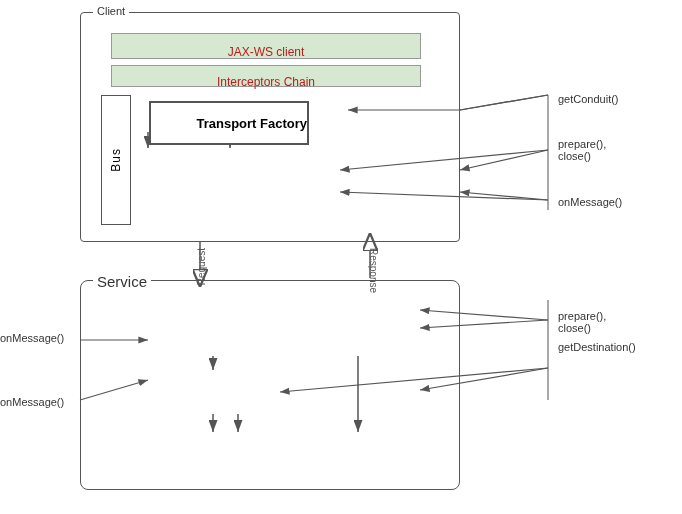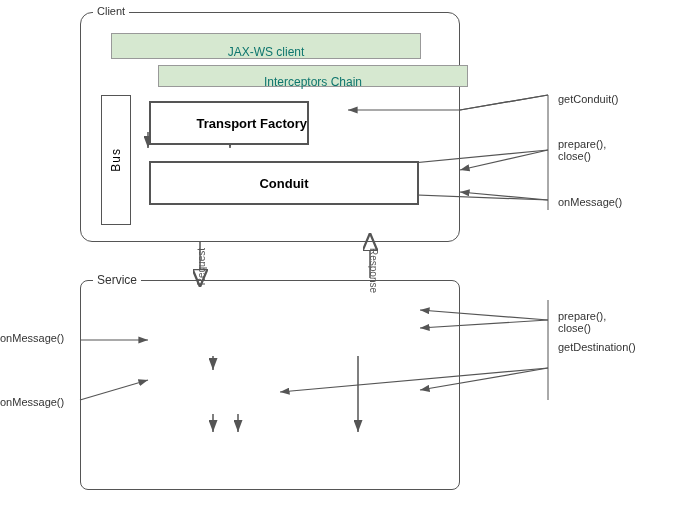--- a/index.html
+++ b/index.html
@@ -20,21 +20,21 @@
     }
 
     
     .client-box {
       position: absolute;
       top: 12px;
       left: 80px;
       width: 380px;
       height: 230px;
       border: 1.5px solid #555;
-      border-radius: 12px;
+      border-radius: 4px;
     }
     .client-label {
       position: absolute;
       top: -8px;
       left: 12px;
       background: #fff;
       padding: 0 4px;
       font-size: 11px;
       color: #333;
     }
@@ -48,53 +48,52 @@
       height: 210px;
       border: 1.5px solid #555;
       border-radius: 8px;
     }
     .service-label {
       position: absolute;
       top: -8px;
       left: 12px;
       background: #fff;
       padding: 0 4px;
-      font-size: 12px;
+      font-size: 15px;
       color: #333;
     }
 
     
     .green-bar {
       background: #d6e8d0;
       border: 1px solid #999;
       text-align: center;
       padding: 5px 0;
       font-size: 12px;
-      color: #0f766e;
+      color: #b91c1c;
     }
 
     
     .jaxws-client-bar {
       position: absolute;
       top: 20px;
       left: 30px;
       width: 310px;
       height: 26px;
       line-height: 26px;
     }
 
     
     .interceptors-client-bar {
       position: absolute;
       top: 52px;
       left: 30px;
       width: 310px;
       height: 22px;
       line-height: 22px;
-      margin-left: 47px;
     }
 
     
     .bus-client {
       position: absolute;
       top: 82px;
       left: 20px;
       width: 30px;
       height: 130px;
       border: 1.5px solid #555;
@@ -249,23 +248,20 @@
     </div>
 
     <div class="bus-client">
       <span class="bus-client-text">Bus</span>
     </div>
 
     <div class="transport-factory-client">
       <span>Transport Factory</span>
     </div>
 
-    <div class="conduit-box">
-      <span>Conduit</span>
-    </div>
   </div>
 
   <div class="service-box">
     <span class="service-label">Service</span>
 
   </div>
 
   <div class="method-label" style="top: 93px; left: 558px;">getConduit()</div>
   <div class="method-label" style="top: 138px; left: 558px; white-space: pre-line;">prepare(),
 close()</div>

